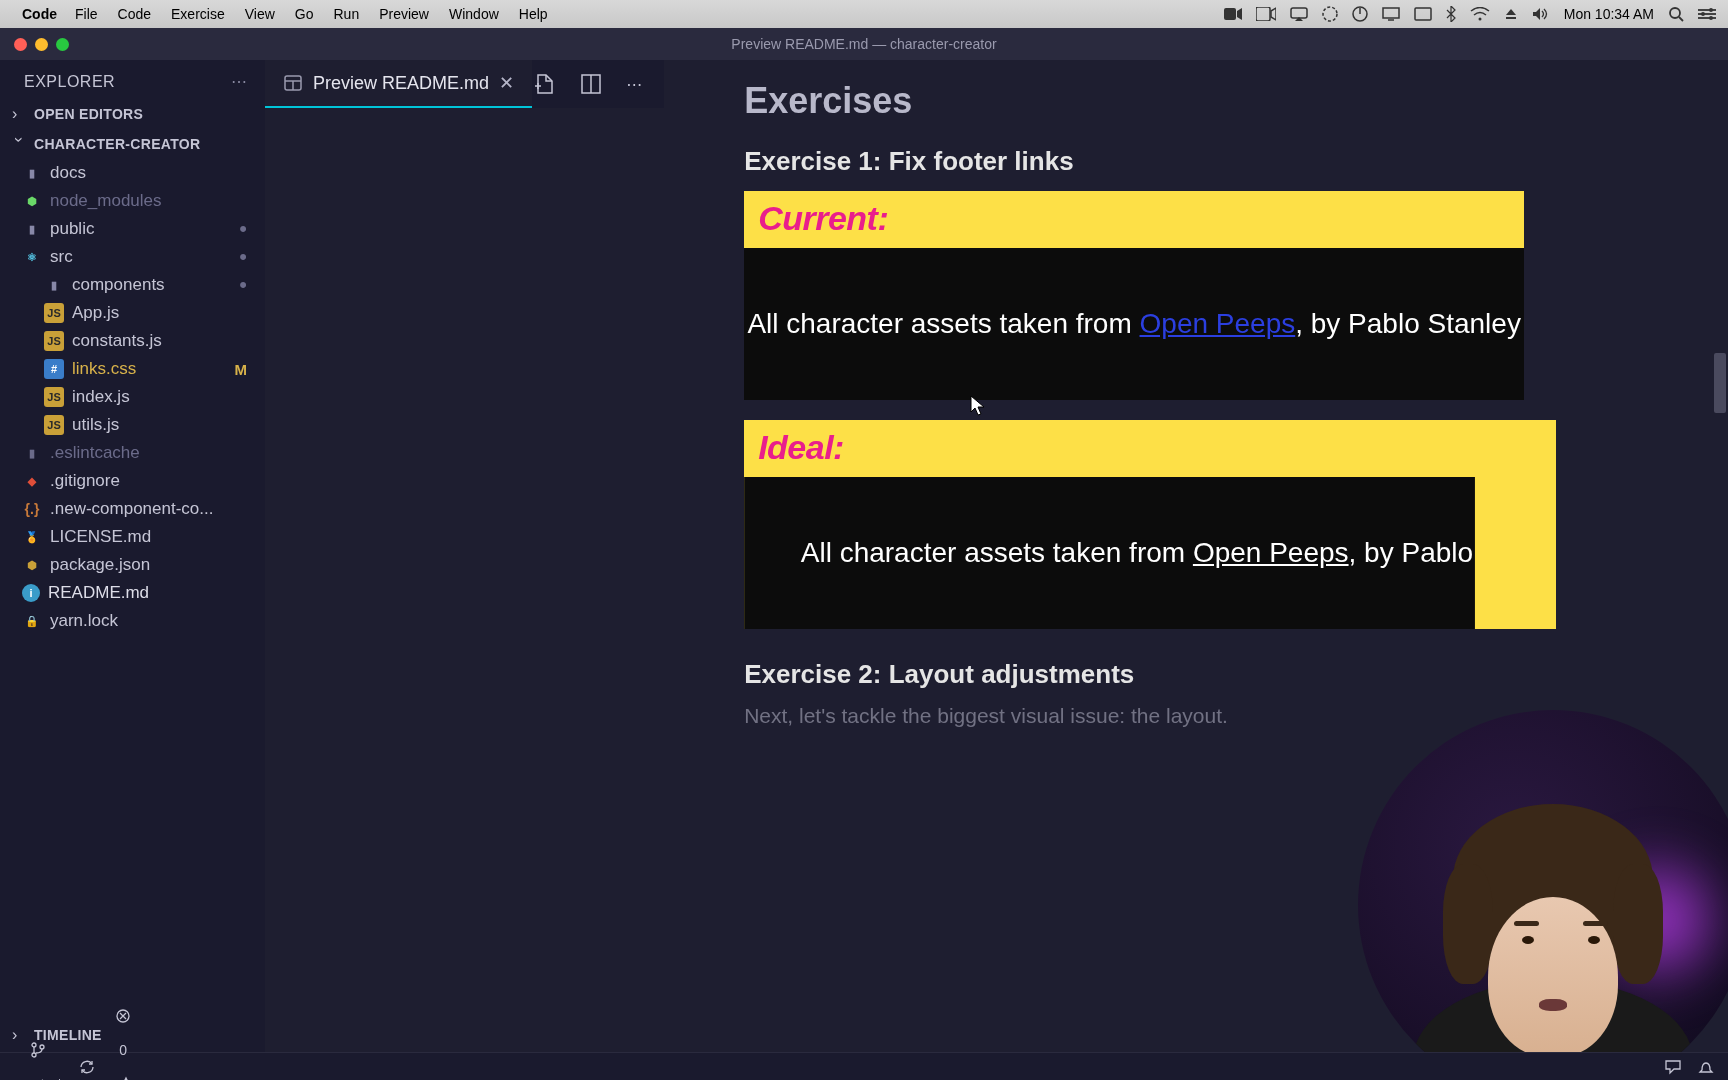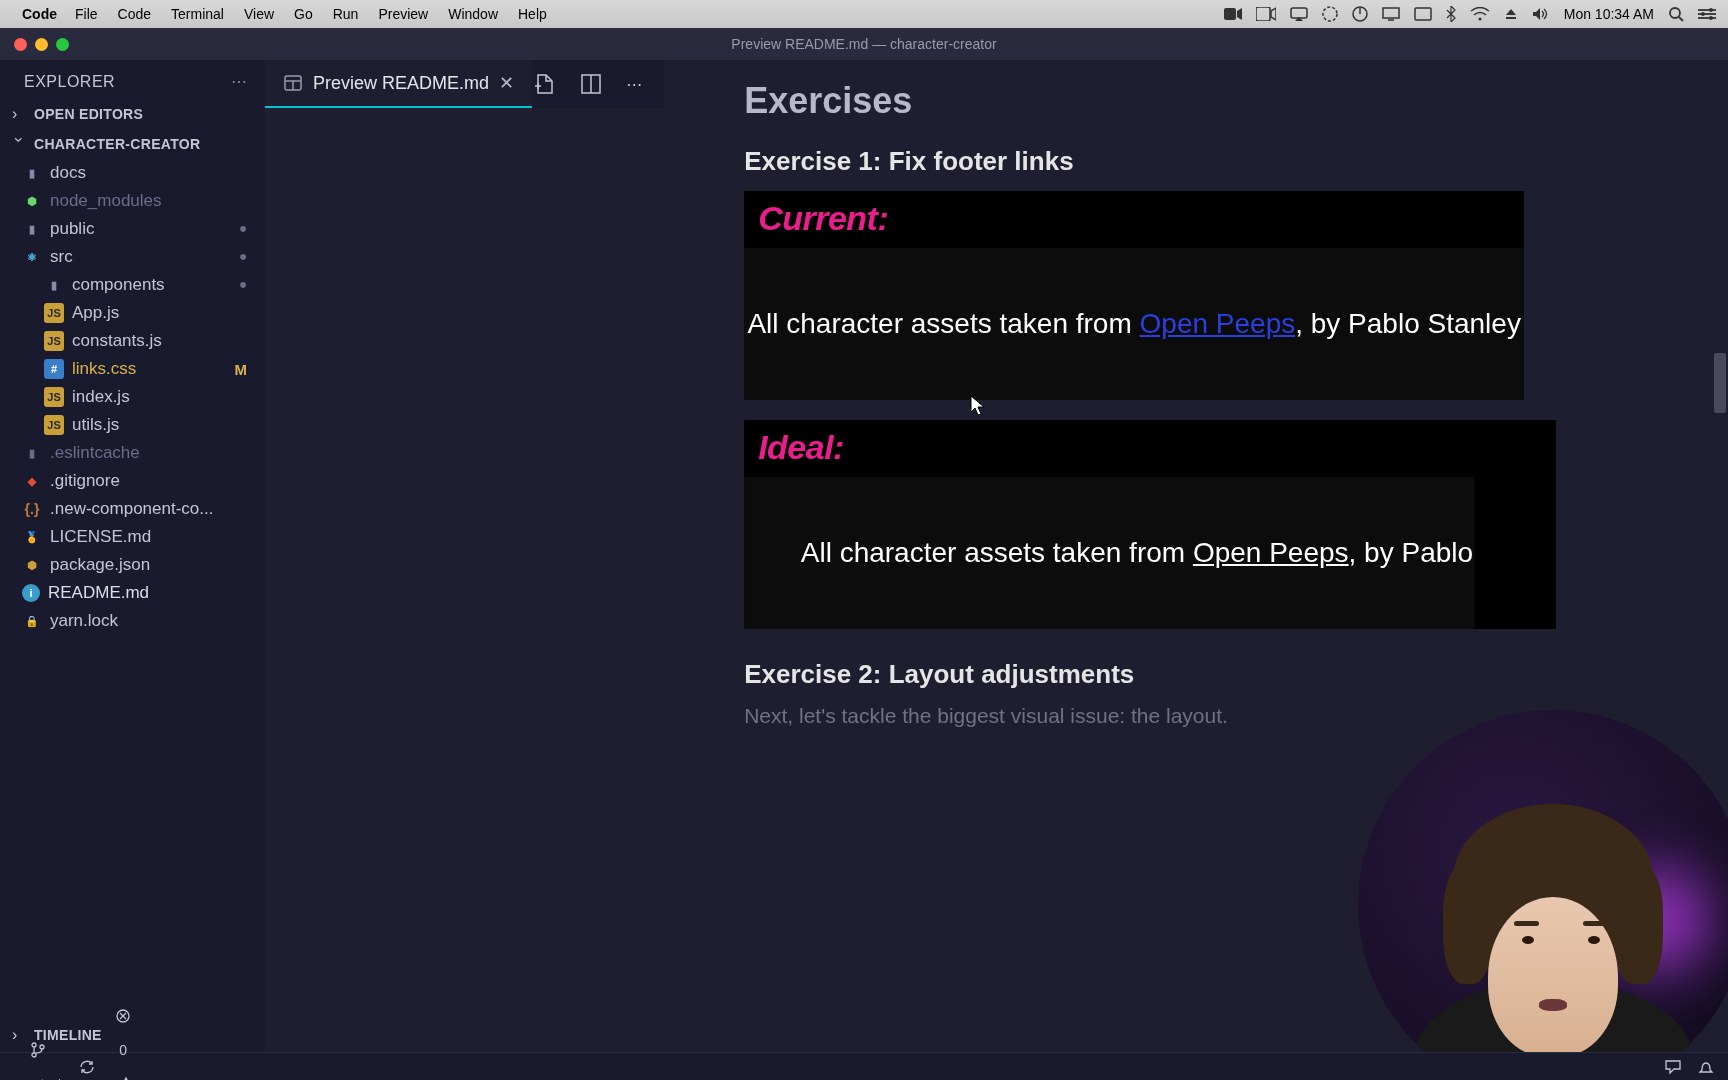--- a/index.html
+++ b/index.html
@@ -67,21 +67,21 @@
 .tab { display: flex; align-items: center; gap: 10px; padding: 0 18px; background: #1e1e30; border-bottom: 2px solid #00c4d8; color: #e5e5ee; font-size: 18px; }
 .tab .tab-icon { color: #9a9aae; }
 .tab .close { color: #b5b5c8; font-size: 18px; }
 .tab-actions { margin-left: auto; display: flex; align-items: center; gap: 24px; padding-right: 20px; color: #c5c5d5; }
 
 .preview { flex: 1; overflow: hidden; padding: 20px 0 0 80px; color: #d5d5e0; }
 .preview h1 { font-size: 36px; font-weight: 600; color: #b8b8ca; margin-bottom: 24px; }
 .preview h2 { font-size: 26px; font-weight: 600; color: #e5e5e5; margin-bottom: 14px; }
 .preview p { font-size: 21px; color: #a8a8ba; margin-bottom: 18px; }
 
-.example-block { width: 780px; background: #000000; margin-bottom: 0; }
+.example-block { width: 780px; background: #fde047; margin-bottom: 0; }
 .example-label { font-size: 34px; font-weight: 800; color: #e91e8c; padding: 8px 14px 10px; font-style: italic; letter-spacing: -0.5px; }
 .example-body { background: #0c0c0c; padding: 60px 0; text-align: center; }
 .example-body .footer-text { font-size: 28px; color: #fff; }
 .example-body .link-current { color: #2b3fe0; text-decoration: underline; }
 .example-body .link-ideal { color: #fff; text-decoration: underline; }
 .example-block.ideal { margin-top: 0; width: 812px; }
 .example-block.ideal .example-body { clip-path: polygon(0 0, 90% 0, 90% 100%, 0 100%); background: #0c0c0c;}
 .ideal-wrap { position: relative; width: 780px; }
 
 .gap { height: 20px; }
@@ -112,21 +112,21 @@
 svg { display: block; }
 </style>
 </head>
 <body>
 
 <div class="menubar">
   <span class="apple"></span>
   <span class="app-name">Code</span>
   <span class="menu-item">File</span>
   <span class="menu-item">Code</span>
-  <span class="menu-item">Terminal</span>
+  <span class="menu-item">Exercise</span>
   <span class="menu-item">View</span>
   <span class="menu-item">Go</span>
   <span class="menu-item">Run</span>
   <span class="menu-item">Preview</span>
   <span class="menu-item">Window</span>
   <span class="menu-item">Help</span>
   <span class="spacer"></span>
   <span class="sys-icon">
       <svg width="18" height="14" viewBox="0 0 18 14">
         <rect x="0" y="1" width="12" height="12" rx="2" fill="#333"></rect>

